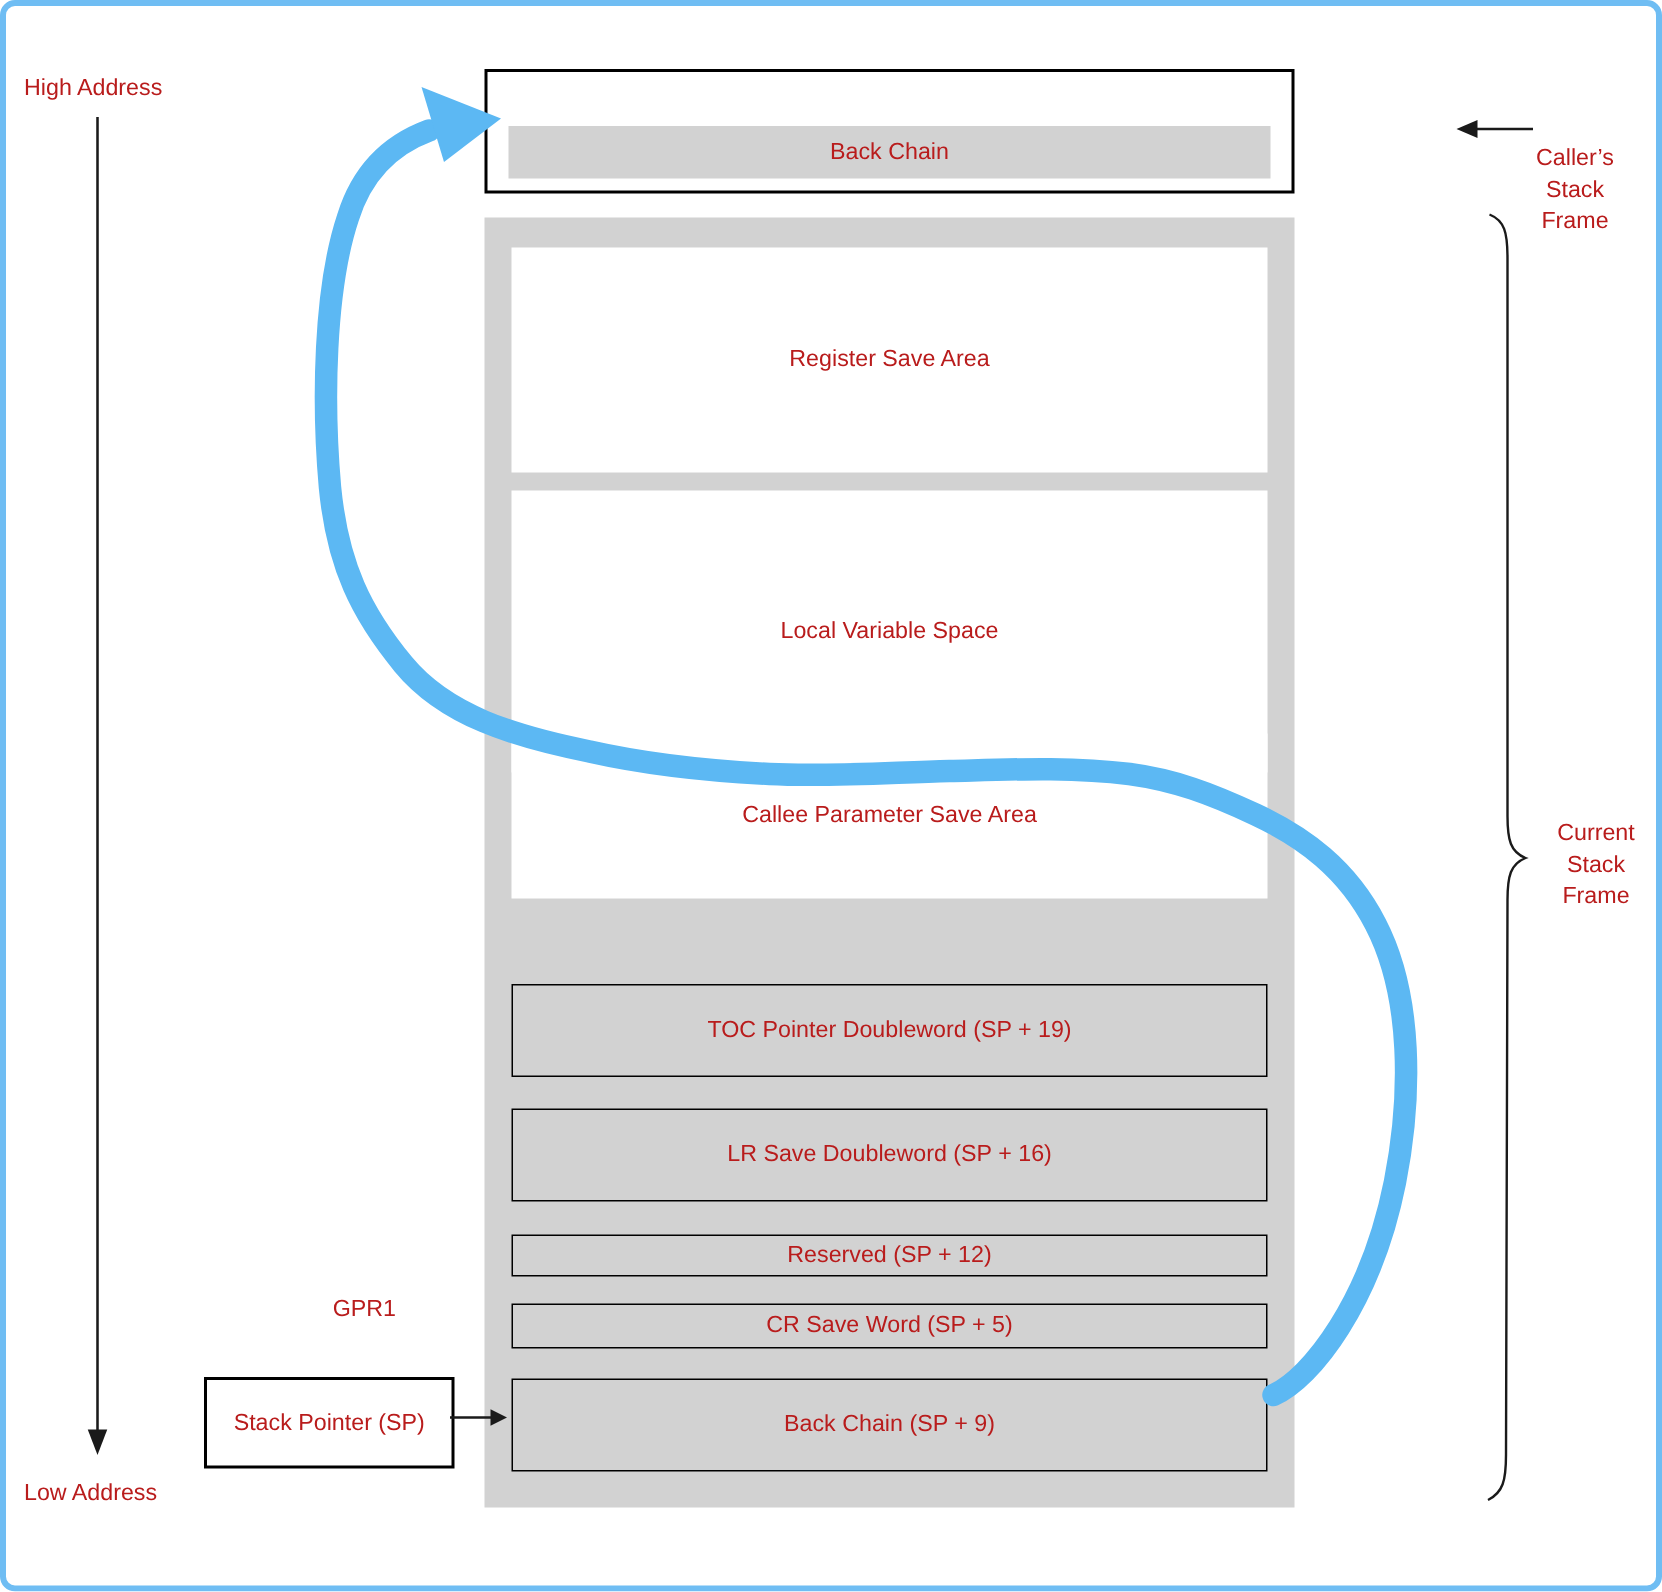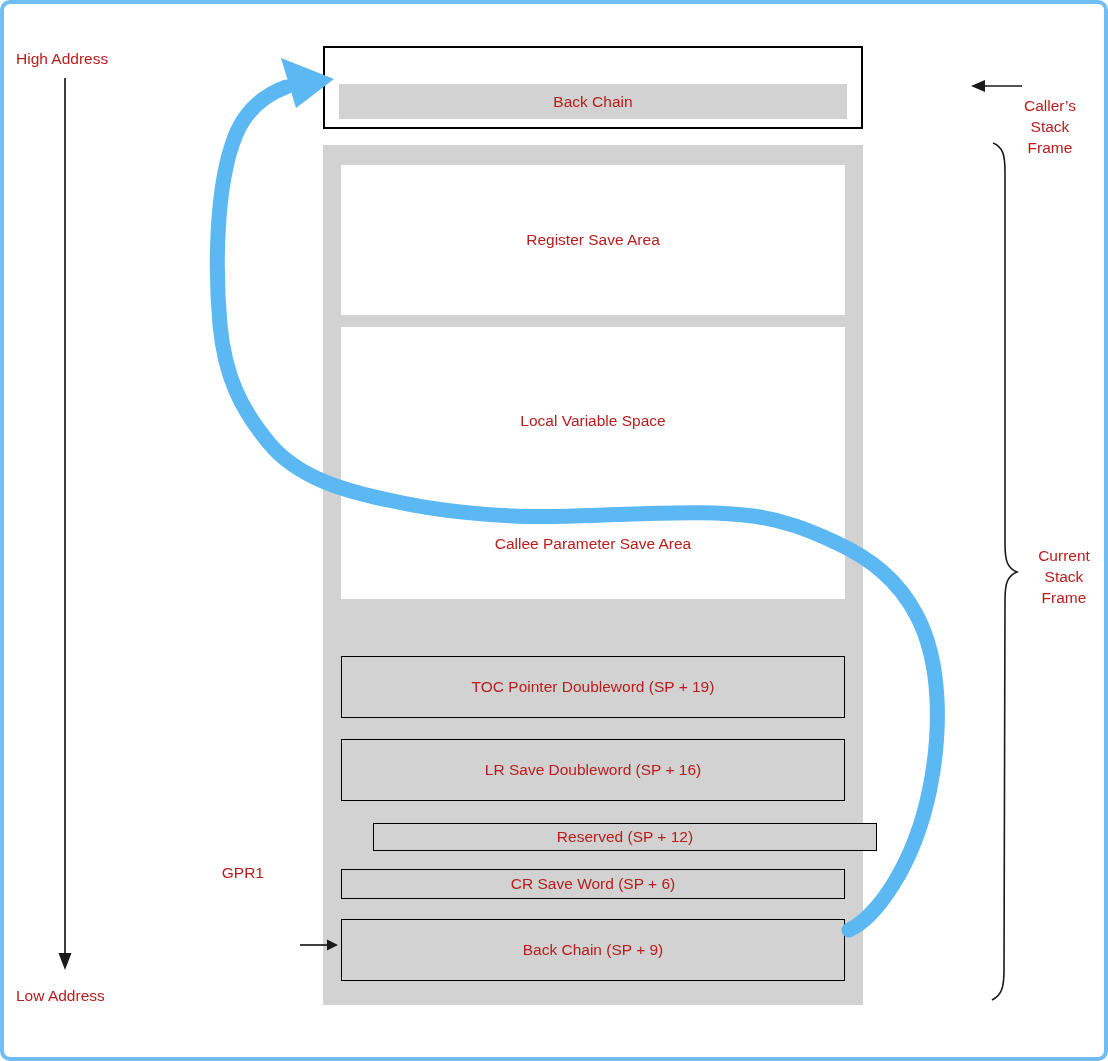--- a/index.html
+++ b/index.html
@@ -44,21 +44,21 @@
     display:flex; align-items:center; justify-content:center;
     box-sizing:border-box; font-size:15.5px; text-align:left;
   }
   .row.white { background:#ffffff; }
   .row.grayb { background:#d2d2d2; border:1.5px solid #000000; }
   #row-0 { top:161px; height:150px; }
   #row-1 { top:323px; height:188px; }
   #row-2 { top:485px; height:110px; }
   #row-3 { top:652px; height:62px; }
   #row-4 { top:735px; height:62px; }
-  #row-5 { top:819px; height:28px;margin-left:32px; }
+  #row-5 { top:819px; height:28px; }
   #row-6 { top:865px; height:30px; }
   #row-7 { top:915px; height:62px; }
 
   .sp-box {
     position:absolute; left:132px; top:914px; width:167px; height:61px;
     border:2px solid #000000; background:#ffffff; box-sizing:border-box;
     display:flex; align-items:center; justify-content:center; font-size:15.5px;
   }
 
   svg.overlay { position:absolute; left:-4px; top:-4px; pointer-events:none; }
@@ -89,23 +89,24 @@
   </div>
 
   <div class="frame-container"></div>
 
   <div class="row white" id="row-0">Register Save Area</div>
   <div class="row white" id="row-1">Local Variable Space</div>
   <div class="row white" id="row-2">Callee Parameter Save Area</div>
   <div class="row grayb" id="row-3">TOC Pointer Doubleword (SP + 19)</div>
   <div class="row grayb" id="row-4">LR Save Doubleword (SP + 16)</div>
   <div class="row grayb" id="row-5">Reserved (SP + 12)</div>
-  <div class="row grayb" id="row-6">CR Save Word (SP + 6)</div>
+  <div class="row grayb" id="row-6">CR Save Word (SP + 5)</div>
   <div class="row grayb" id="row-7">Back Chain (SP + 9)</div>
 
+  <div class="sp-box">Stack Pointer (SP)</div>
 
   <svg class="overlay" width="1108" height="1061" viewBox="0 0 1108 1061">
 
     <g stroke="#1a1a1a" stroke-width="1.7" fill="#1a1a1a">
       <line x1="65" y1="78" x2="65" y2="955"></line>
       <polygon points="65,970 58.5,953 71.5,953" stroke="none"></polygon>
     </g>
 
     <g stroke="#1a1a1a" stroke-width="1.7" fill="#1a1a1a">
       <line x1="1022" y1="86" x2="982" y2="86"></line>

